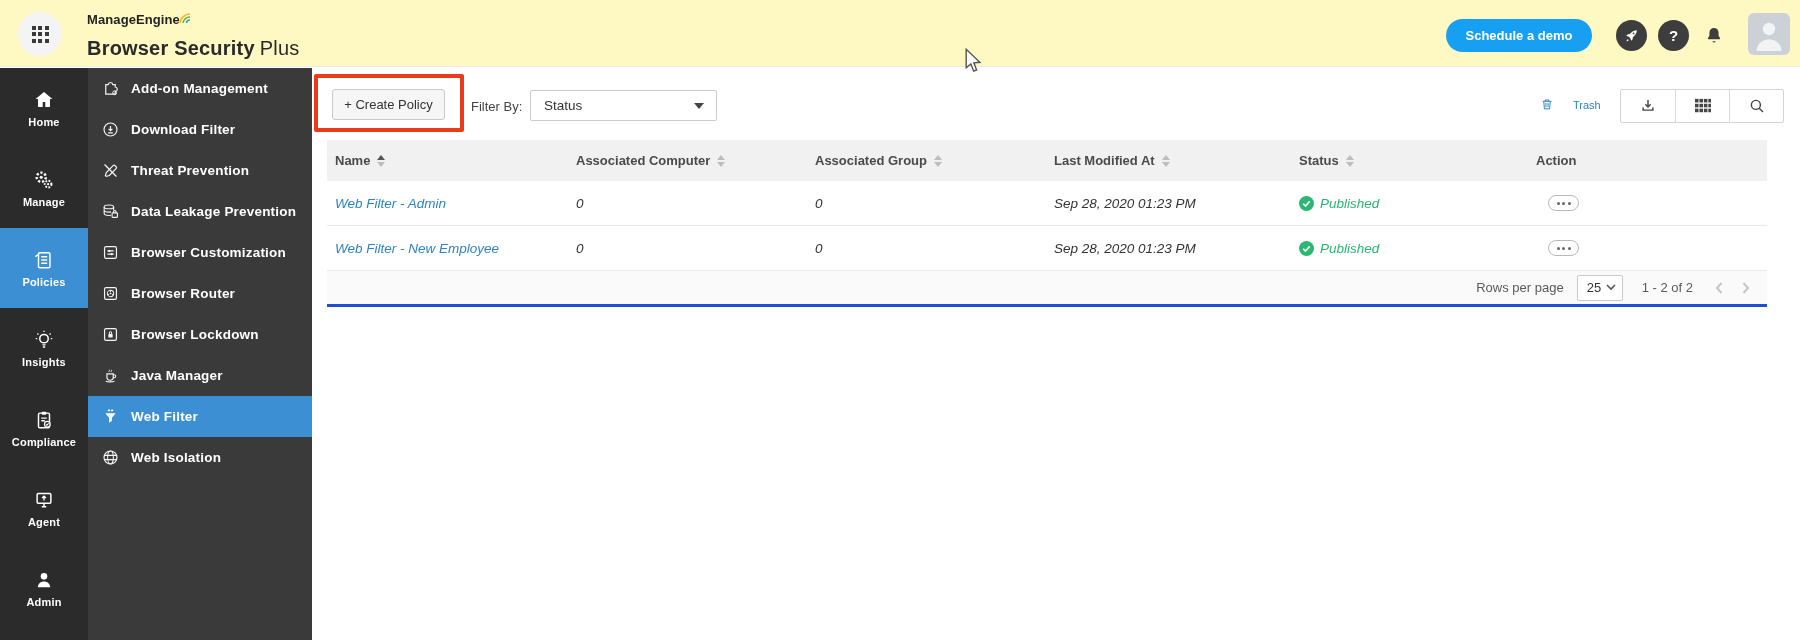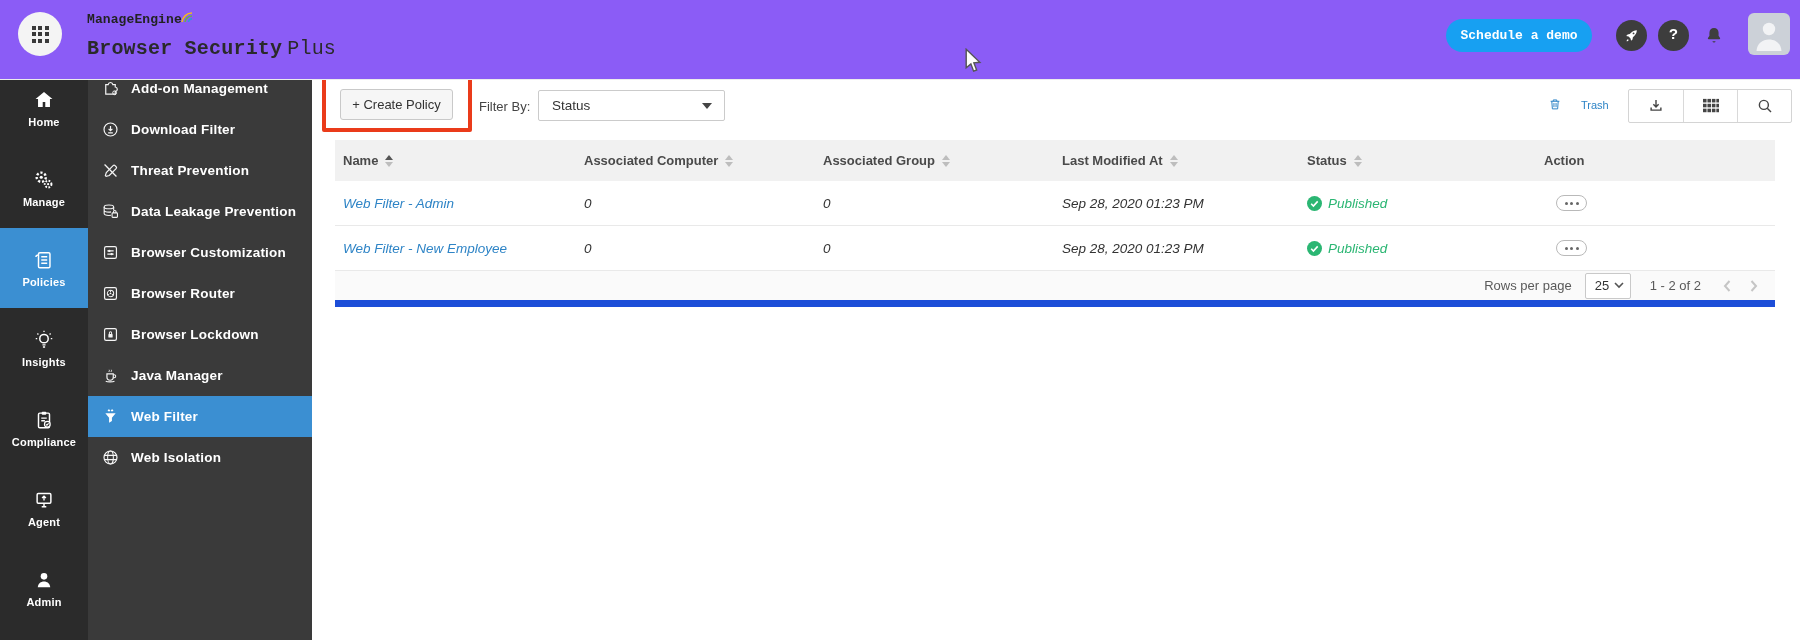--- a/index.html
+++ b/index.html
@@ -1,21 +1,21 @@
 <!DOCTYPE html>
 <html><head>
 <meta charset="utf-8">
 <style>
   * { margin:0; padding:0; box-sizing:border-box; }
   html,body { width:1800px; height:640px; }
   body { font-family:"Liberation Sans", sans-serif; background:#fff; position:relative; overflow:hidden; }
   .page { position:absolute; inset:0; width:1800px; height:640px; }
 
   
-  .header { position:absolute; left:0; top:0; width:1800px; height:80px; background:#8b5cf6; border-bottom:1px solid #ececec; z-index:20;font-family:Liberation Mono, monospace; }
+  .header { position:absolute; left:0; top:0; width:1800px; height:67px; background:#fef9c3; border-bottom:1px solid #ececec; z-index:20; }
   .apps-btn { position:absolute; left:18px; top:12px; width:44px; height:44px; border-radius:50%; background:#f4f4f4; display:flex; align-items:center; justify-content:center; cursor:pointer; }
   .grid9 { display:grid; grid-template-columns:repeat(3,4px); gap:2.5px; }
   .grid9 i { width:4px; height:4px; background:#3a3a3a; display:block; }
   .brand { position:absolute; left:87px; top:10px; }
   .brand-top { font-size:13px; font-weight:bold; color:#222; letter-spacing:.1px; display:inline-block; }
   .brand-swoosh { display:inline-block; vertical-align:top; margin-left:-1px; }
   .brand-main-line { margin-top:9px; font-size:20px; color:#2a2a2a; letter-spacing:.2px; }
   .brand-main { font-weight:bold; }
   .brand-suffix { font-weight:300; margin-left:5px; }
   .demo-btn { position:absolute; left:1446px; top:19px; width:146px; height:33px; border-radius:17px; background:#17a0f2; color:#fff; font-size:13px; font-weight:bold; display:flex; align-items:center; justify-content:center; cursor:pointer; }
@@ -33,21 +33,21 @@
   .picon { width:22px; height:22px; display:block; }
 
   
   .snav { position:absolute; left:88px; top:68px; width:224px; height:572px; background:#3a3a3a; z-index:10; }
   .snav-item { height:41px; display:flex; align-items:center; gap:11px; padding-left:13px; cursor:pointer; }
   .snav-item .lbl { font-size:13.5px; color:#fff; font-weight:600; letter-spacing:.2px; }
   .snav-item.active { background:#3b8fd2; }
   .sicon { width:19px; height:19px; display:block; flex:0 0 auto; }
 
   
-  .main { position:absolute; left:312px; top:68px; width:1280px; height:572px; background:#fff; }
+  .main { position:absolute; left:304px; top:68px; width:1280px; height:572px; background:#fff; }
 
   .annotation-box { position:absolute; left:10px; top:6px; width:150px; height:58px; border:4px solid #ea3b1a; border-radius:2px; z-index:6; pointer-events:none; }
   .create-btn { position:absolute; left:28px; top:21px; width:113px; height:31px; background:#f6f6f6; border:1px solid #c9c9c9; border-radius:3px; font-size:13px; color:#333; display:flex; align-items:center; justify-content:center; cursor:pointer; z-index:5; }
   .filter-label { position:absolute; left:167px; top:31px; font-size:13px; color:#444; }
   .filter-select { position:absolute; left:226px; top:22px; width:187px; height:31px; border:1px solid #cbcbcb; border-radius:2px; background:#fff; display:flex; align-items:center; cursor:pointer; }
   .filter-select .val { font-size:13.5px; color:#333; padding-left:13px; flex:1; }
   .filter-select .caret { margin-right:12px; display:flex; }
 
   .trash-link { position:absolute; left:1236px; top:29px; display:flex; align-items:center; gap:19px; color:#2e84c6; font-size:11px; cursor:pointer; }
   .btn-group { position:absolute; left:1316px; top:21px; height:34px; display:flex; border:1px solid #d4d4d4; border-radius:2px; background:#fff; }
@@ -63,21 +63,21 @@
   .tri-up { width:0; height:0; border-left:4px solid transparent; border-right:4px solid transparent; border-bottom:5px solid #bdbdbd; }
   .tri-dn { width:0; height:0; border-left:4px solid transparent; border-right:4px solid transparent; border-top:5px solid #bdbdbd; }
   .sorts.asc .tri-up { border-bottom-color:#555; }
   .tbody-row { height:45px; background:#fff; border-bottom:1px solid #e9e9e9; font-size:13.5px; color:#333; }
   .tbody-row .cell { padding-left:8px; display:flex; align-items:center;font-style:italic; }
   .name-link { color:#2e84c6; cursor:pointer; }
   .status-cell { gap:6px; color:#2bb673; }
   .dots-btn { margin-left:12px; width:31px; height:16px; border:1px solid #b9b9b9; border-radius:9px; display:flex; align-items:center; justify-content:center; gap:2.5px; cursor:pointer; background:#fff; }
   .dots-btn i { width:3px; height:3px; border-radius:50%; background:#666; display:block; }
 
-  .pagebar { height:36px; background:#fafafa; border-bottom:7px solid #1d4ed8; display:flex; align-items:center; justify-content:flex-end; gap:13px; padding-right:14px; font-size:13px; color:#5a5a5a; }
+  .pagebar { height:36px; background:#fafafa; border-bottom:3px solid #1d4ed8; display:flex; align-items:center; justify-content:flex-end; gap:13px; padding-right:14px; font-size:13px; color:#5a5a5a; }
   .rpp-select { width:46px; height:26px; border:1px solid #c9c9c9; border-radius:2px; background:#fff; display:flex; align-items:center; cursor:pointer; }
   .rpp-select .val { padding-left:9px; flex:1; color:#333; }
   .rpp-select .chev { margin-right:6px; display:flex; }
   .pg-chev { display:flex; align-items:center; cursor:pointer; padding:0 2px; }
   .pg-range { margin:0 6px; }
 
   .cursor { position:absolute; left:964px; top:48px; z-index:50; pointer-events:none; }
 </style>
 </head>
 <body>

